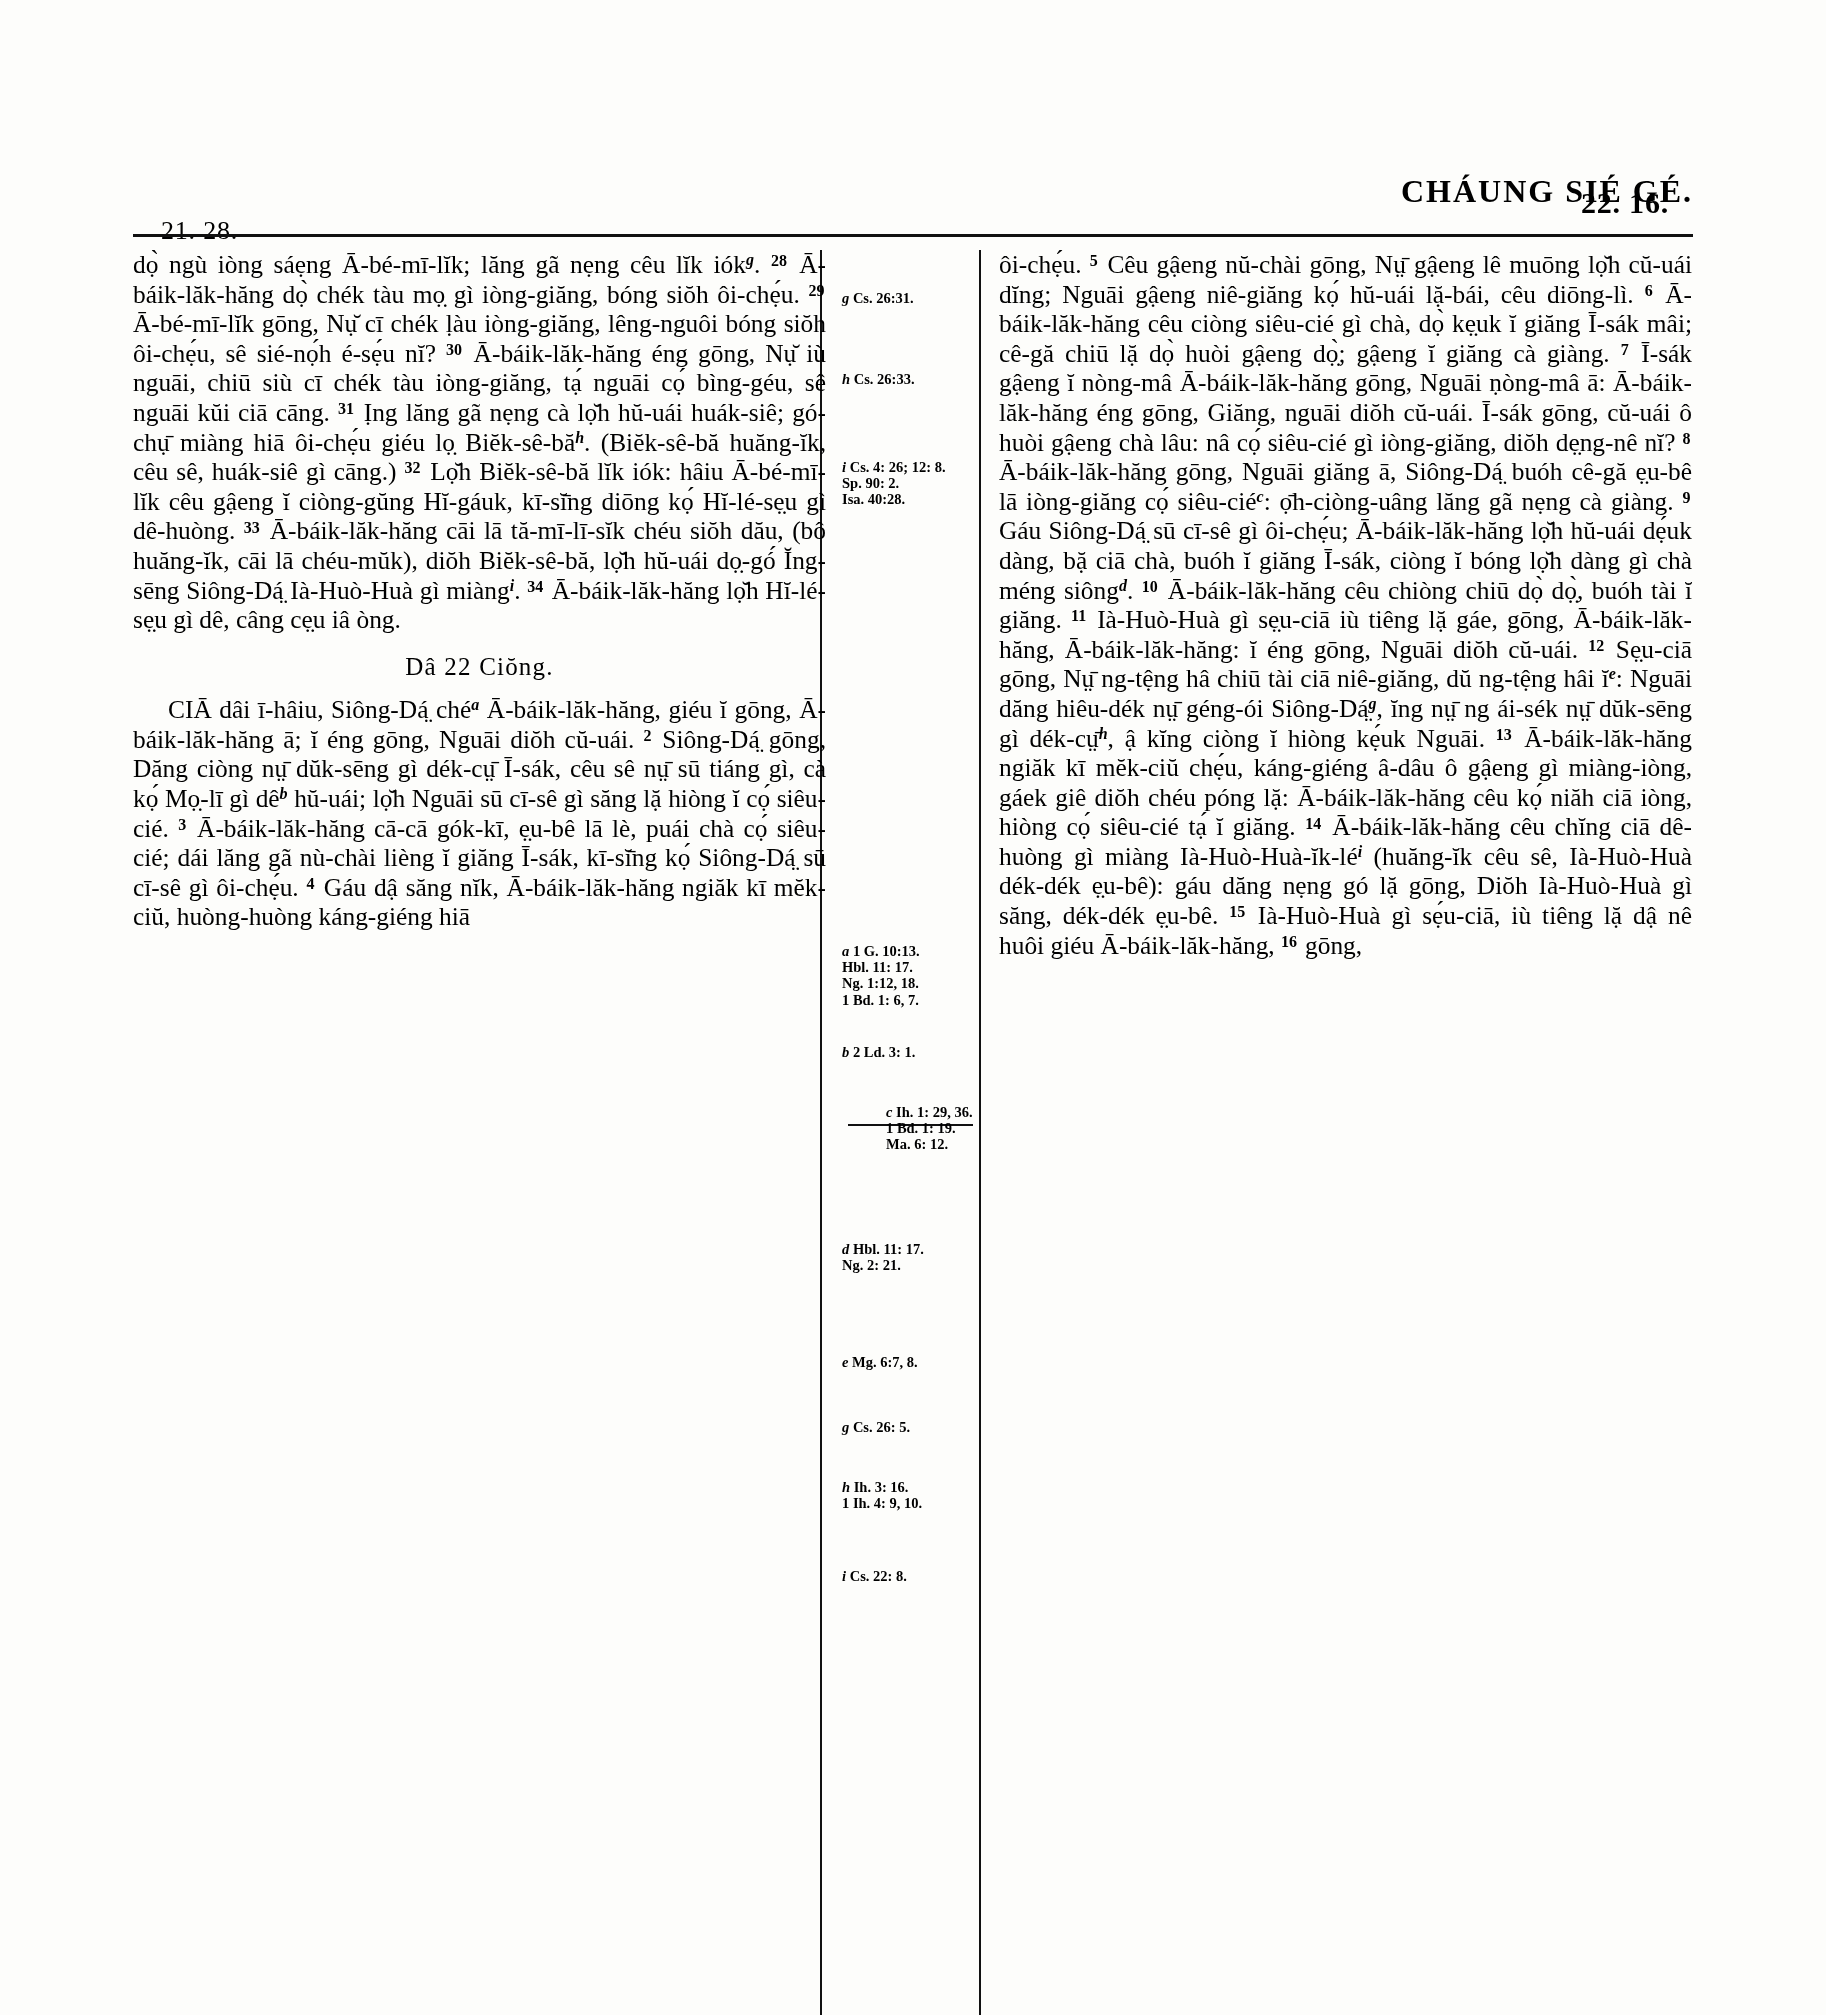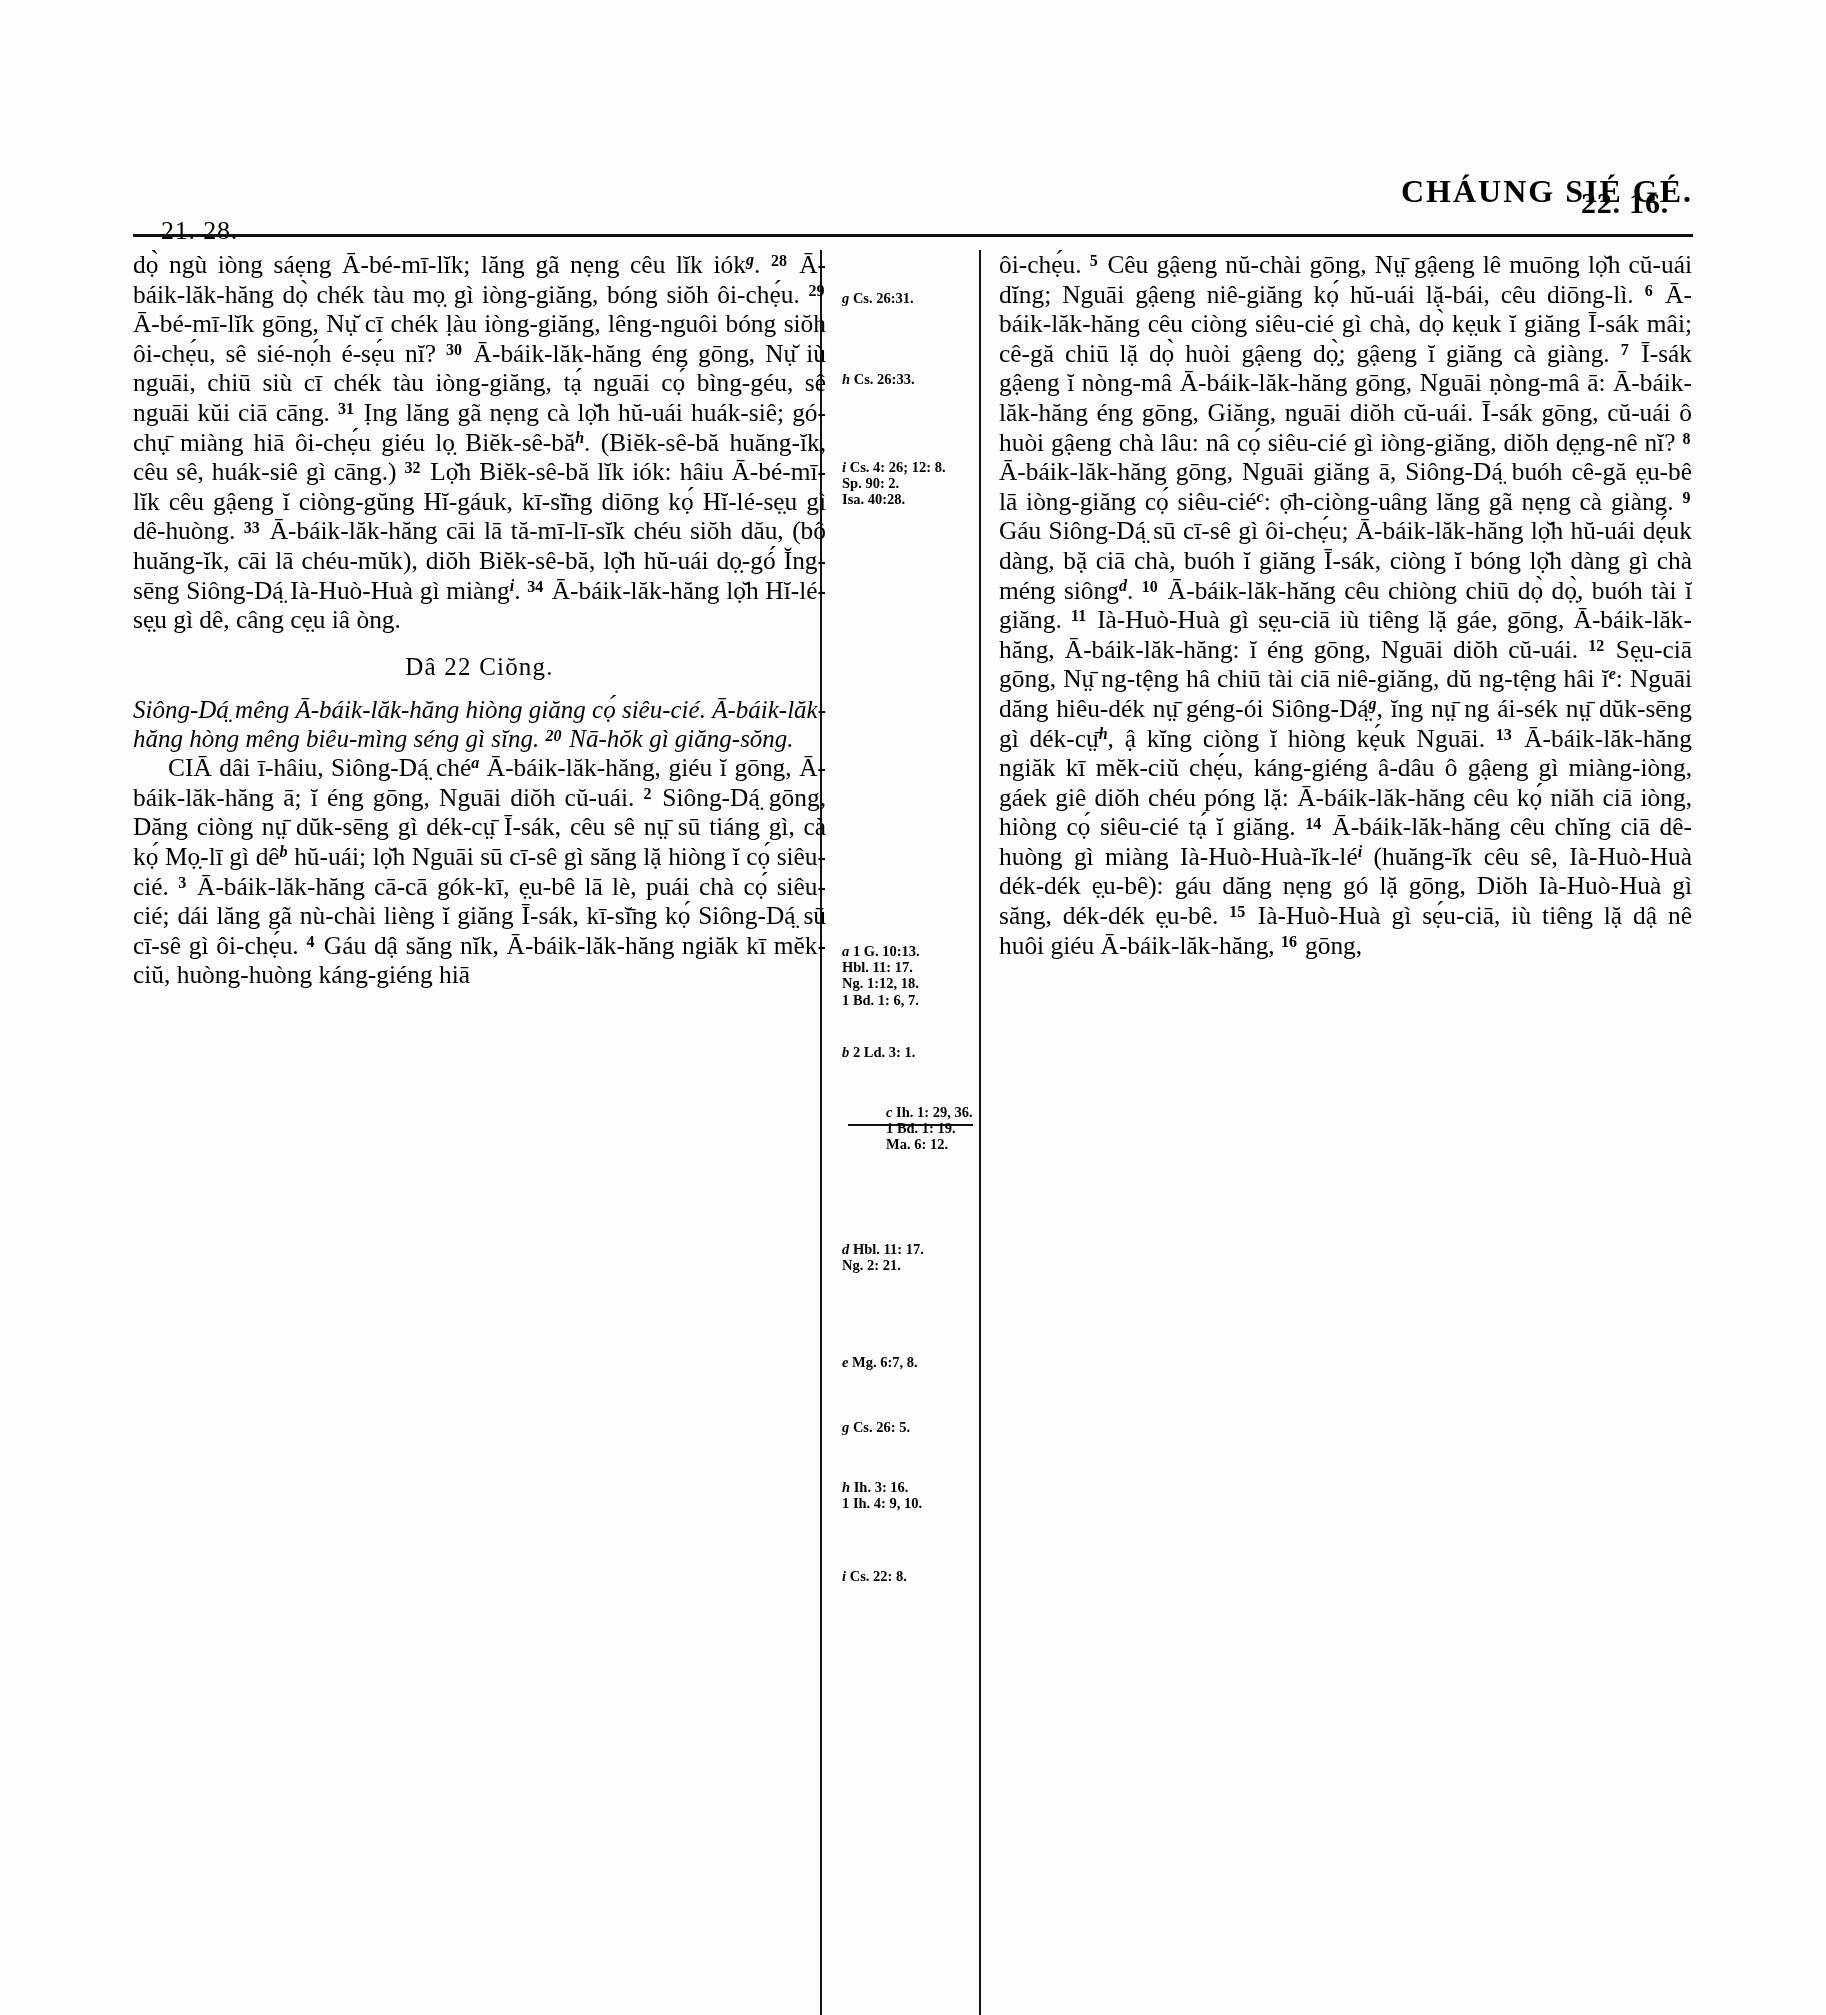--- a/index.html
+++ b/index.html
@@ -159,21 +159,20 @@
   </div>
   <div class="rule"></div>
 
   <div class="vrule a"></div>
   <div class="vrule b"></div>
   <div class="notes-sep top"></div>
 
   <div class="col" id="col-left">
     <p id="lp1">dọ̀ ngù iòng sáẹng Ā-bé-mī-lĭk; lăng gã nẹng cêu lĭk iók<span class="sup">g</span>. <span class="vn">28</span> Ā-báik-lăk-hăng dọ̀ chék tàu mọ̣ gì iòng-giăng, bóng siŏh ôi-chẹ́u. <span class="vn">29</span> Ā-bé-mī-lĭk gōng, Nụ̆ cī chék ḷàu iòng-giăng, lêng-nguôi bóng siŏh ôi-chẹ́u, sê sié-nọ́h é-sẹ́u nĭ? <span class="vn">30</span> Ā-báik-lăk-hăng éng gōng, Nụ̆ iù nguāi, chiū siù cī chék tàu iòng-giăng, tạ́ nguāi cọ́ bìng-géu, sê nguāi kŭi ciā cāng. <span class="vn">31</span> Ịng lăng gã nẹng cà lọ̆h hŭ-uái huák-siê; gó-chụ̄ miàng hiā ôi-chẹ́u giéu lọ̣ Biĕk-sê-bă<span class="sup">h</span>. (Biĕk-sê-bă huăng-ĭk, cêu sê, huák-siê gì cāng.) <span class="vn">32</span> Lọ̆h Biĕk-sê-bă lĭk iók: hâiu Ā-bé-mī-lĭk cêu gậeng ĭ ciòng-gŭng Hĭ-gáuk, kī-sĭ̄ng diōng kọ́ Hĭ-lé-sẹ̣u gì dê-huòng. <span class="vn">33</span> Ā-báik-lăk-hăng cāi lā tă-mī-lī-sĭk chéu siŏh dău, (bô huăng-ĭk, cāi lā chéu-mŭk), diŏh Biĕk-sê-bă, lọ̆h hŭ-uái dọ̣-gó́ Ĭng-sēng Siông-Dá̤ Ià-Huò-Huà gì miàng<span class="sup">i</span>. <span class="vn">34</span> Ā-báik-lăk-hăng lọ̆h Hĭ-lé-sẹ̣u gì dê, câng cẹ̣u iâ òng.</p>
     <div class="chap-head">Dâ 22 Ciŏng.</div>
-    <p class="intro" id="lintro">Siông-Dá̤ mêng Ā-báik-lăk-hăng hiòng giăng cọ́ siêu-cié. Ā-báik-lăk-hăng hòng mêng biêu-mìng séng gì sĭng. <span class="vn">20</span> Nā-hŏk gì giăng-sŏng.</p>
     <p class="indent" id="lp2">CIĀ dâi ī-hâiu, Siông-Dá̤ ché<span class="sup">a</span> Ā-báik-lăk-hăng, giéu ĭ gōng, Ā-báik-lăk-hăng ā; ĭ éng gōng, Nguāi diŏh cŭ-uái. <span class="vn">2</span> Siông-Dá̤ gōng, Dăng ciòng nṳ̄ dŭk-sēng gì dék-cṳ̄ Ī-sák, cêu sê nṳ̄ sū tiáng gì, cà kọ́ Mọ̣-lī gì dê<span class="sup">b</span> hŭ-uái; lọ̆h Nguāi sū cī-sê gì săng lặ hiòng ĭ cọ́ siêu-cié. <span class="vn">3</span> Ā-báik-lăk-hăng cā-cā gók-kī, ẹ̣u-bê lā lè, puái chà cọ́ siêu-cié; dái lăng gã nù-chài lièng ĭ giăng Ī-sák, kī-sĭ̄ng kọ́ Siông-Dá̤ sū cī-sê gì ôi-chẹ́u. <span class="vn">4</span> Gáu dậ săng nĭk, Ā-báik-lăk-hăng ngiăk kī mĕk-ciŭ, huòng-huòng káng-giéng hiā</p>
   </div>
 
   <div id="col-notes" style="position: absolute; height: 2418px;">
       <div class="note" style="position: absolute; left: 0px; top: 24px; width: 141px;"><span class="mk">g </span>Cs. 26:31.</div>
       <div class="note" style="position: absolute; left: 0px; top: 105px; width: 141px;"><span class="mk">h </span>Cs. 26:33.</div>
       <div class="note" style="position: absolute; left: 0px; top: 193px; width: 141px;"><span class="mk">i </span>Cs. 4: 26; 12: 8.<br>Sp. 90: 2.<br>Isa. 40:28.</div>
       <div class="note" style="position: absolute; left: 0px; top: 677px; width: 141px;"><span class="mk">a </span>1 G. 10:13.<br>Hbl. 11: 17.<br>Ng. 1:12, 18.<br>1 Bd. 1: 6, 7.</div>
       <div class="note" style="position: absolute; left: 0px; top: 778px; width: 141px;"><span class="mk">b </span>2 Ld. 3: 1.</div>
       <div class="note" style="position: absolute; left: 0px; top: 838px; width: 141px; margin-left: 44px;"><span class="mk">c </span>Ih. 1: 29, 36.<br>1 Bd. 1: 19.<br>Ma. 6: 12.</div>

